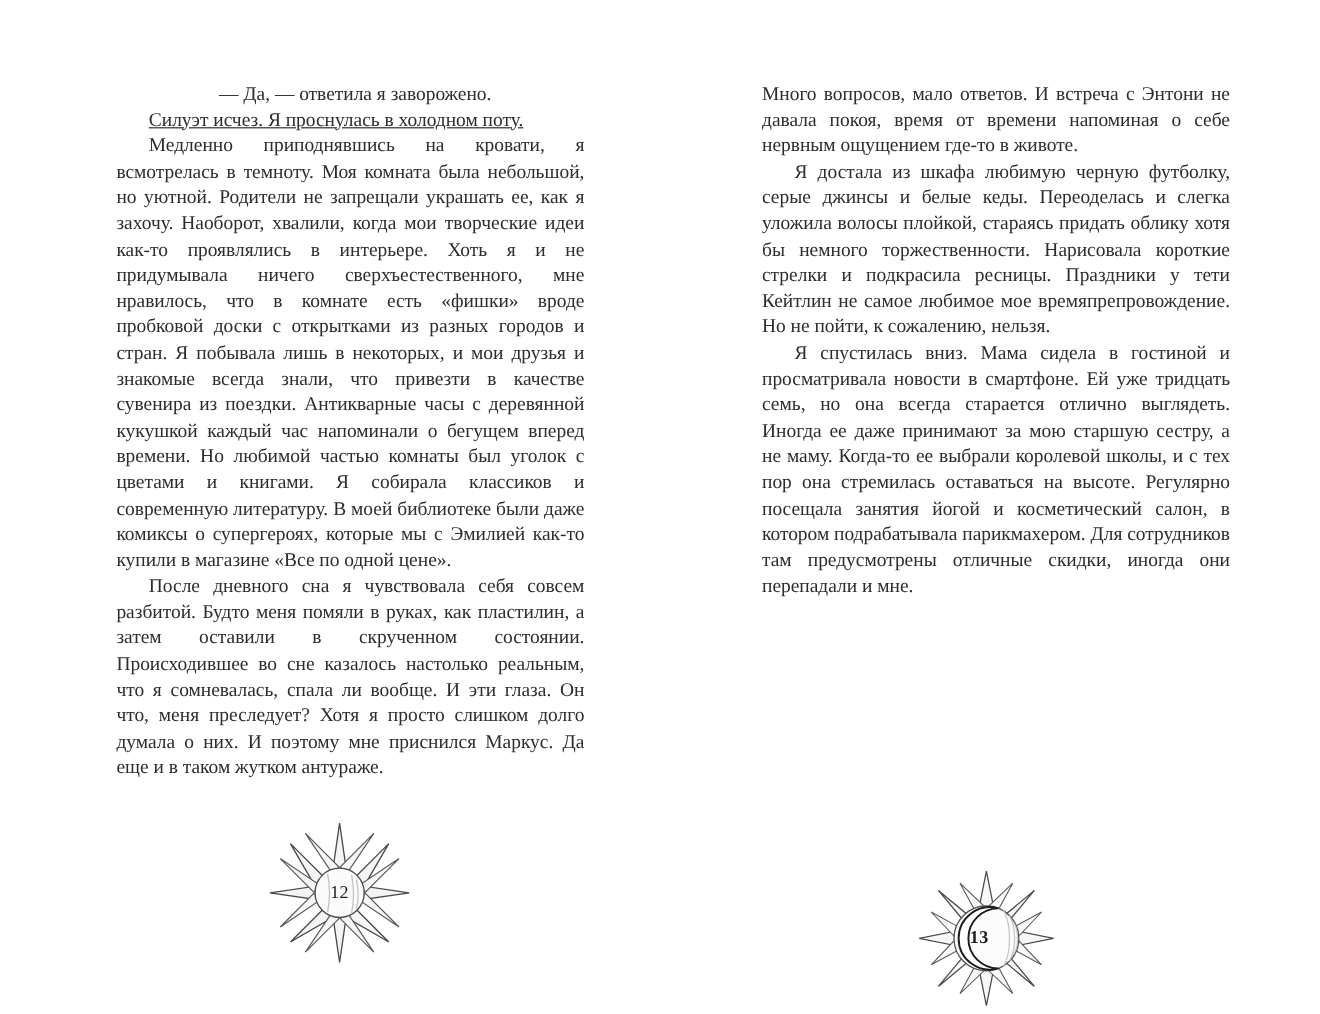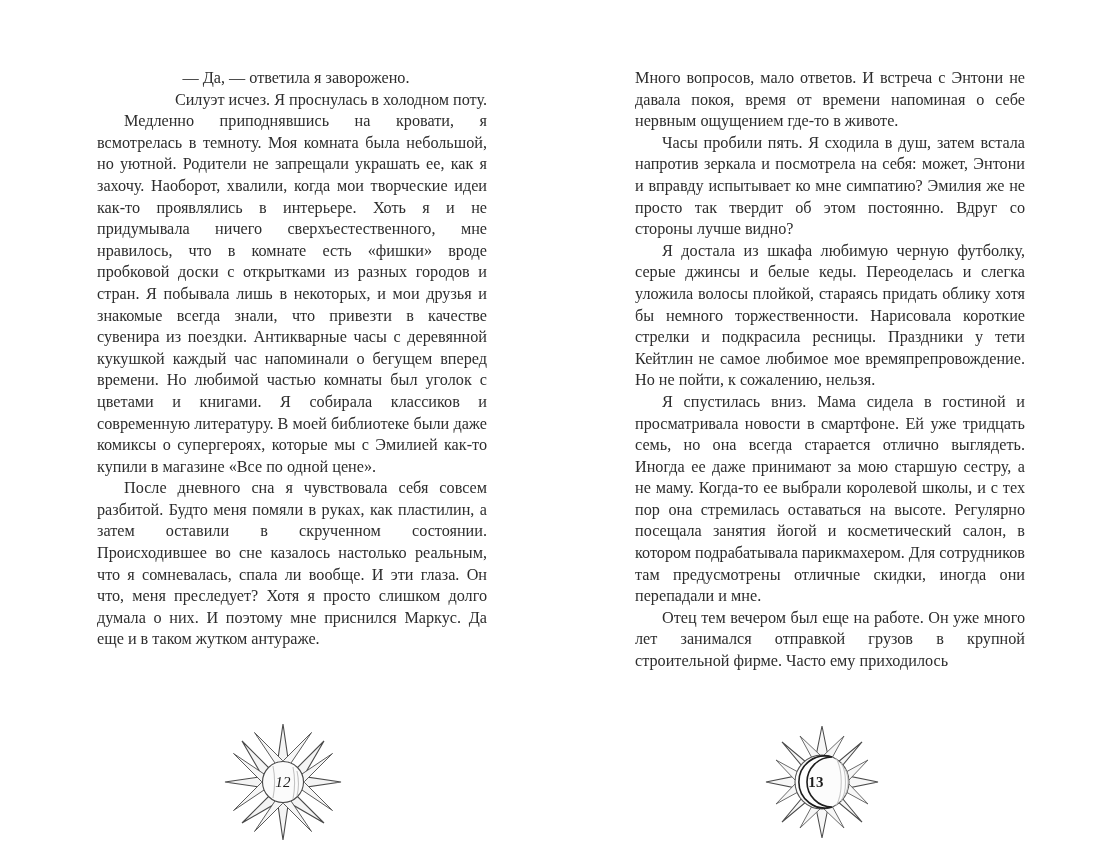--- a/index.html
+++ b/index.html
@@ -43,30 +43,30 @@
   .page-right .text-block { left: 69px; margin-left: 16px; }
 
   .para {
     margin: 0;
     padding: 0;
     text-indent: 27px;
     text-align: justify;
   }
   .para.no-indent { text-indent: 0; }
   .para.dialogue { text-indent: 8px; text-align: center; }
-  .para.short-last { text-align: right; }
+  .para.short-last { text-align: left; text-decoration: underline; }
 
   
   .folio {
     position: absolute;
     bottom: 0;
     width: 120px;
     height: 120px;
   }
-  .page-left .folio  { left: 223px; top: 722px; font-style: italic; }
+  .page-left .folio  { left: 223px; top: 684px; }
   .page-right .folio { left: 212px; top: 722px; }
 
   .folio svg {
     display: block;
     width: 120px;
     height: 120px;
   }
   .folio-number {
     position: absolute;
     left: 0;
@@ -130,24 +130,22 @@
           <path d="M74 49 C 76 58, 76 66, 74 74"></path>
         </g>
       </svg>
       <div class="folio-number">12</div>
     </div>
   </div>
 
   <div class="page page-right">
     <div class="text-block">
       <p class="para no-indent">Много вопросов, мало ответов. И встреча с Энтони не давала покоя, время от времени напоминая о себе нервным ощущением где-то в животе.</p>
-      <p class="para">Часы пробили пять. Я сходила в душ, затем встала напротив зеркала и посмотрела на себя: может, Энтони и вправду испытывает ко мне симпатию? Эмилия же не просто так твердит об этом постоянно. Вдруг со стороны лучше видно?</p>
       <p class="para">Я достала из шкафа любимую черную футболку, серые джинсы и белые кеды. Переоделась и слегка уложила волосы плойкой, стараясь придать облику хотя бы немного торжественности. Нарисовала короткие стрелки и подкрасила ресницы. Праздники у тети Кейтлин не самое любимое мое времяпрепровождение. Но не пойти, к сожалению, нельзя.</p>
       <p class="para">Я спустилась вниз. Мама сидела в гостиной и просматривала новости в смартфоне. Ей уже тридцать семь, но она всегда старается отлично выглядеть. Иногда ее даже принимают за мою старшую сестру, а не маму. Когда-то ее выбрали королевой школы, и с тех пор она стремилась оставаться на высоте. Регулярно посещала занятия йогой и косметический салон, в котором подрабатывала парикмахером. Для сотрудников там предусмотрены отличные скидки, иногда они перепадали и мне.</p>
-      <p class="para">Отец тем вечером был еще на работе. Он уже много лет занимался отправкой грузов в крупной строительной фирме. Часто ему приходилось</p>
     </div>
 
     <div class="folio">
       <svg viewBox="0 0 120 120" xmlns="http://www.w3.org/2000/svg">
 
         <g fill="#f7f7f7" stroke="#4a4a4a" stroke-width="1.05" stroke-linejoin="miter">
           <polygon points="60,4 66,34 54,34"></polygon>
           <polygon points="60,116 66,86 54,86"></polygon>
           <polygon points="4,60 34,54 34,66"></polygon>
           <polygon points="116,60 86,54 86,66"></polygon>

